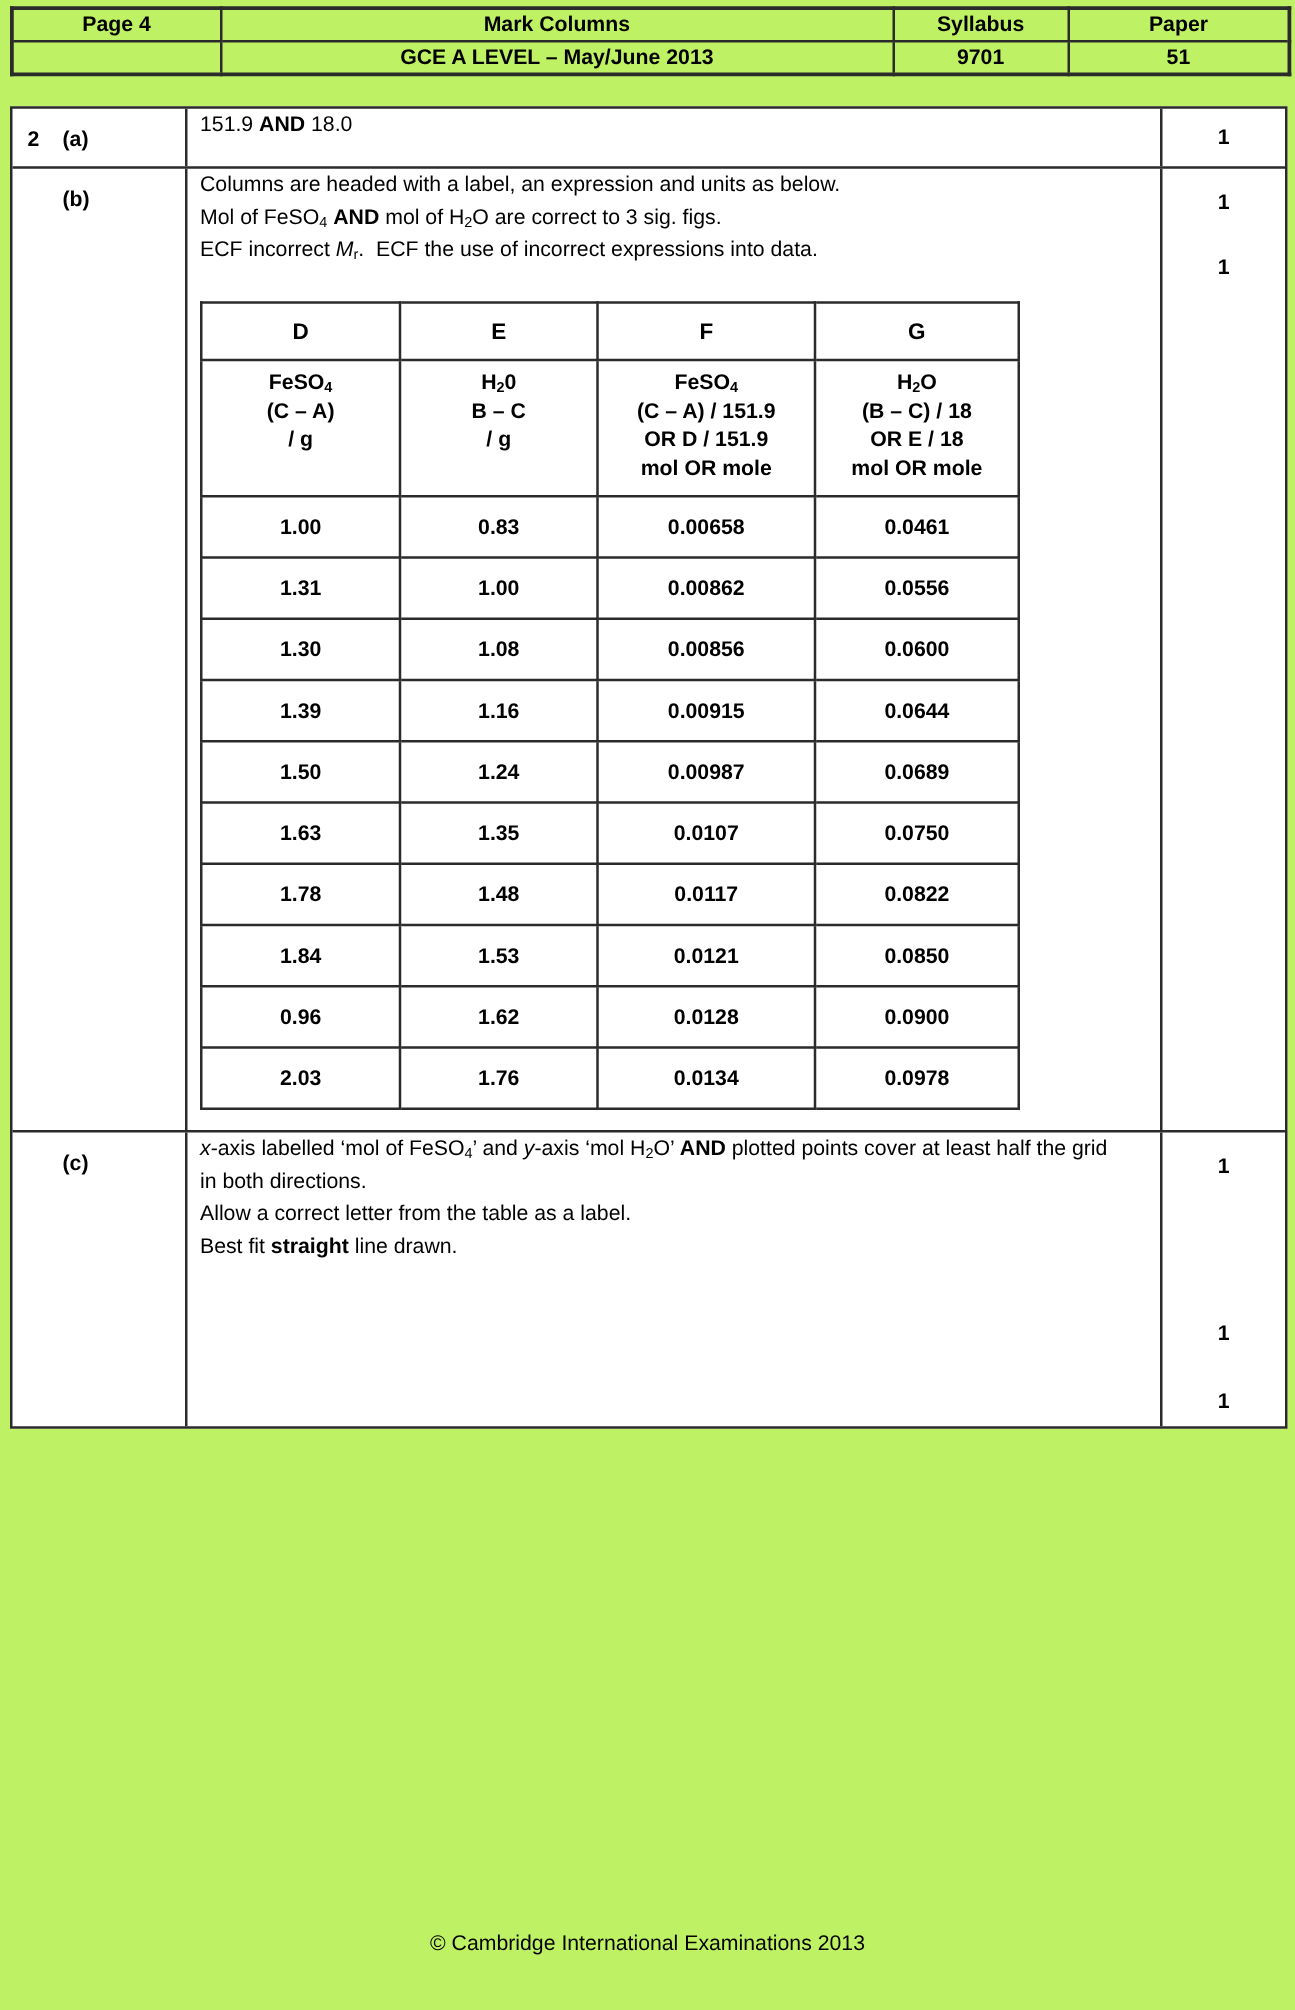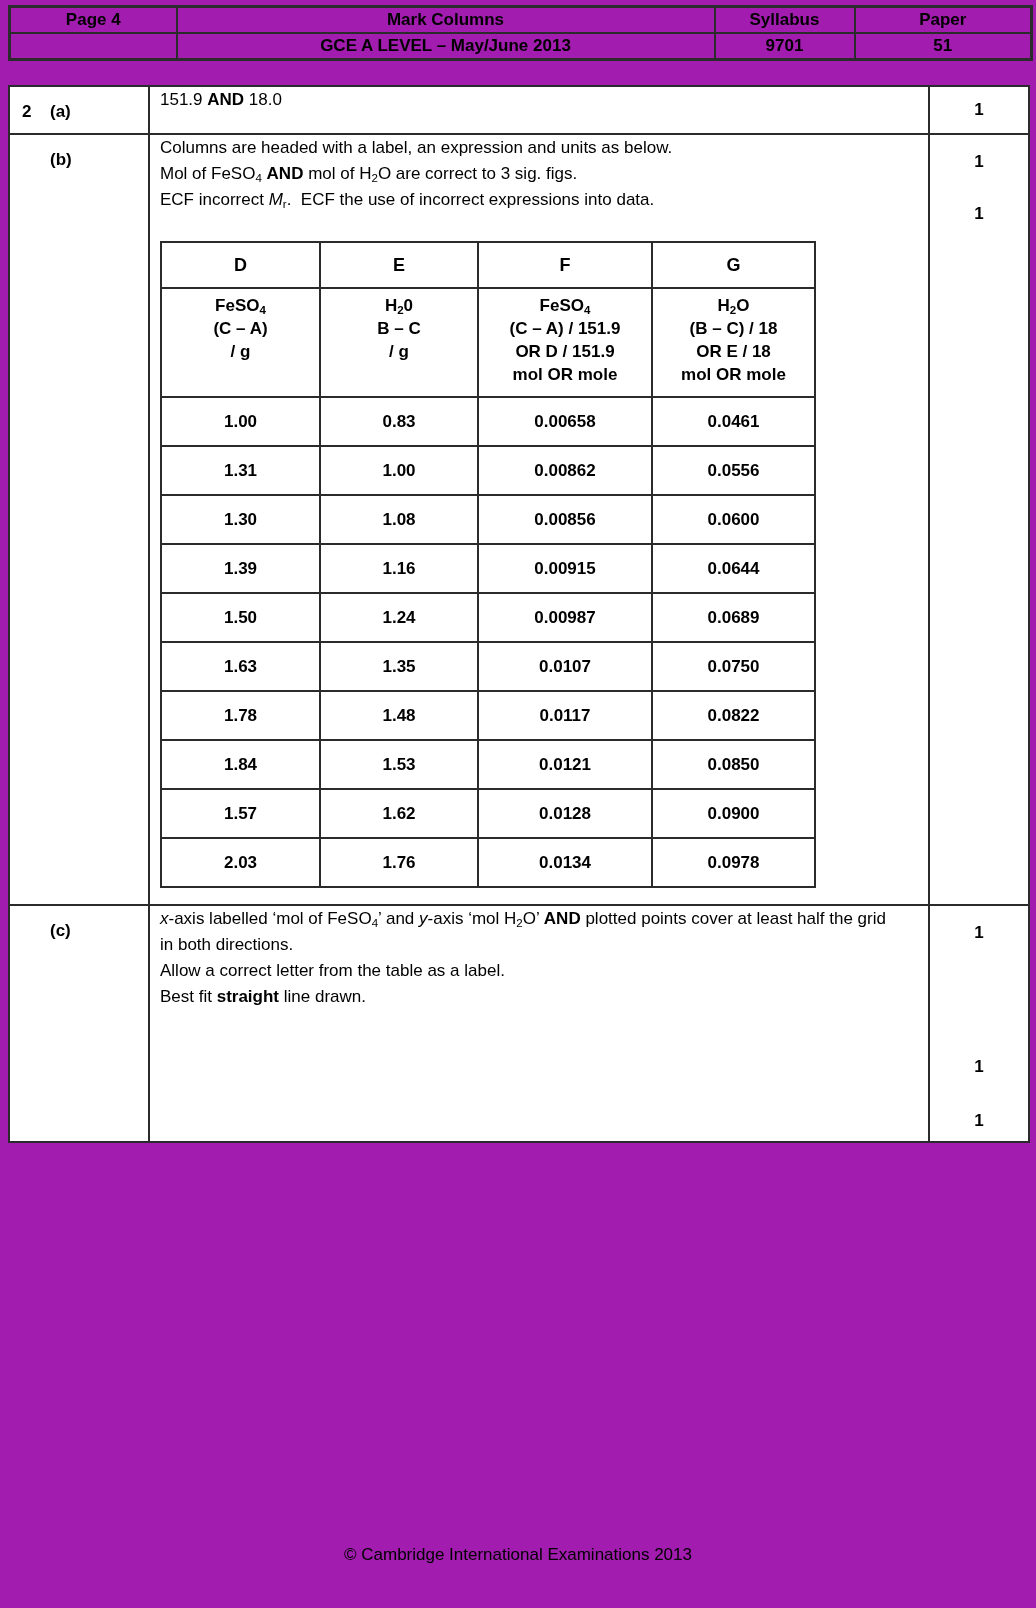--- a/index.html
+++ b/index.html
@@ -1,16 +1,16 @@
 <!DOCTYPE html>
 <html><head>
 <meta charset="utf-8">
 <style>
   html,body{margin:0;padding:0;background:#fff;}
-  .page{position:relative;width:1036px;height:1608px;background:#a21caf;overflow:hidden;
+  .page{position:relative;width:1036px;height:1608px;background:#bef264;overflow:hidden;
         font-family:"Liberation Sans",sans-serif;color:#000;}
 
   
   table.hdr{position:absolute;left:8px;top:5px;border-collapse:collapse;
             border:3px solid #2b2b2b;table-layout:fixed;}
   table.hdr td{border:2px solid #2b2b2b;font-weight:bold;font-size:17px;
                text-align:center;height:22px;padding:1px 2px;overflow:hidden;white-space:nowrap;}
 
   
   .main{position:absolute;left:8px;top:85px;width:1022px;border:2px solid #2b2b2b;
@@ -161,21 +161,21 @@
                 <td>0.0117</td>
                 <td>0.0822</td>
               </tr>
               <tr>
                 <td>1.84</td>
                 <td>1.53</td>
                 <td>0.0121</td>
                 <td>0.0850</td>
               </tr>
               <tr>
-                <td>1.57</td>
+                <td>0.96</td>
                 <td>1.62</td>
                 <td>0.0128</td>
                 <td>0.0900</td>
               </tr>
               <tr>
                 <td>2.03</td>
                 <td>1.76</td>
                 <td>0.0134</td>
                 <td>0.0978</td>
               </tr>

